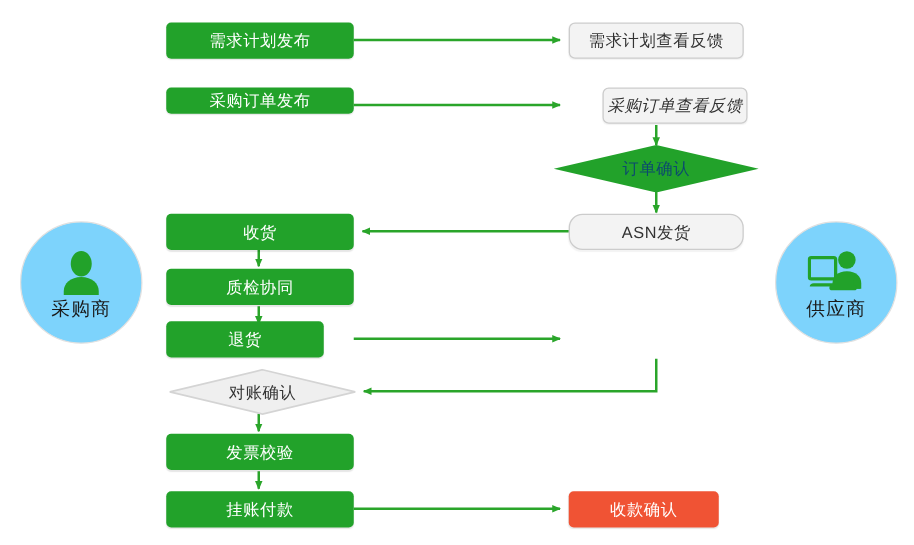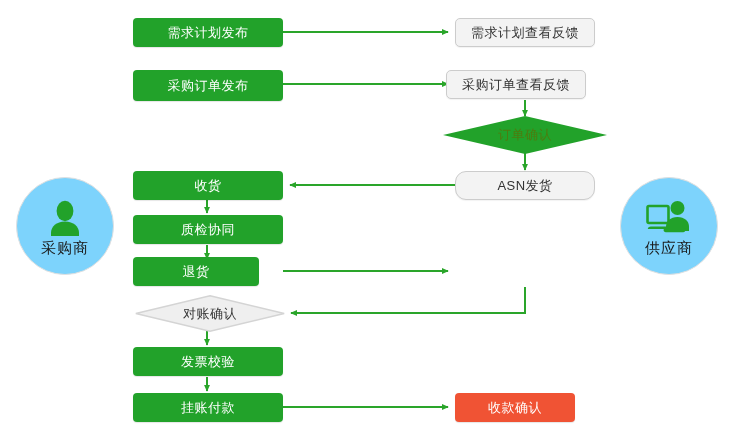--- a/index.html
+++ b/index.html
@@ -78,21 +78,21 @@
     width: 100%;
     height: 100%;
     display: flex;
     align-items: center;
     justify-content: center;
     font-size: 13px;
     letter-spacing: 0.5px;
     white-space: nowrap;
     pointer-events: none;
   }
-  .diamond.green .dlabel { color: #4d7c0f; }
+  .diamond.green .dlabel { color: #0c4a6e; }
   .diamond.gray .dlabel  { color: #333333; }
   .diamond svg { display: block; }
 
   
   .actor {
     position: absolute;
     width: 98px;
     height: 98px;
     border-radius: 50%;
     background: #7dd3fc;
@@ -183,23 +183,23 @@
         <rect x="17.5" y="28" width="22" height="4.2" rx="2.1" fill="#22a22a"></rect>
       </svg>
     </div>
     <div class="aname">供应商</div>
   </div>
 
   <div class="node green" style="left:133px; top:18px; width:150px; height:29px;">需求计划发布</div>
 
   <div class="node gray" style="left:455px; top:18px; width:140px; height:29px;">需求计划查看反馈</div>
 
-  <div class="node green" style="left:133px; top:70px; width:150px; height:31px;">采购订单发布</div>
-
-  <div class="node gray" style="left:446px; top:70px; width:140px; height:29px;">采购订单查看反馈</div>
+  <div class="node green" style="left:133px; top:70px; width:150px; height:21px;">采购订单发布</div>
+
+  <div class="node gray" style="left:482px; top:70px; width:116px; height:29px;font-style:italic;">采购订单查看反馈</div>
 
   <div class="diamond green" style="left:443px; top:116px; width:164px; height:38px;">
     <svg width="164" height="38" viewBox="0 0 164 38" xmlns="http://www.w3.org/2000/svg">
       <polygon points="82,0 164,19 82,38 0,19" fill="#22a22a"></polygon>
     </svg>
     <div class="dlabel">订单确认</div>
   </div>
 
   <div class="node gray" style="left:455px; top:171px; width:140px; height:29px;border-radius:11px;">ASN发货</div>
 

